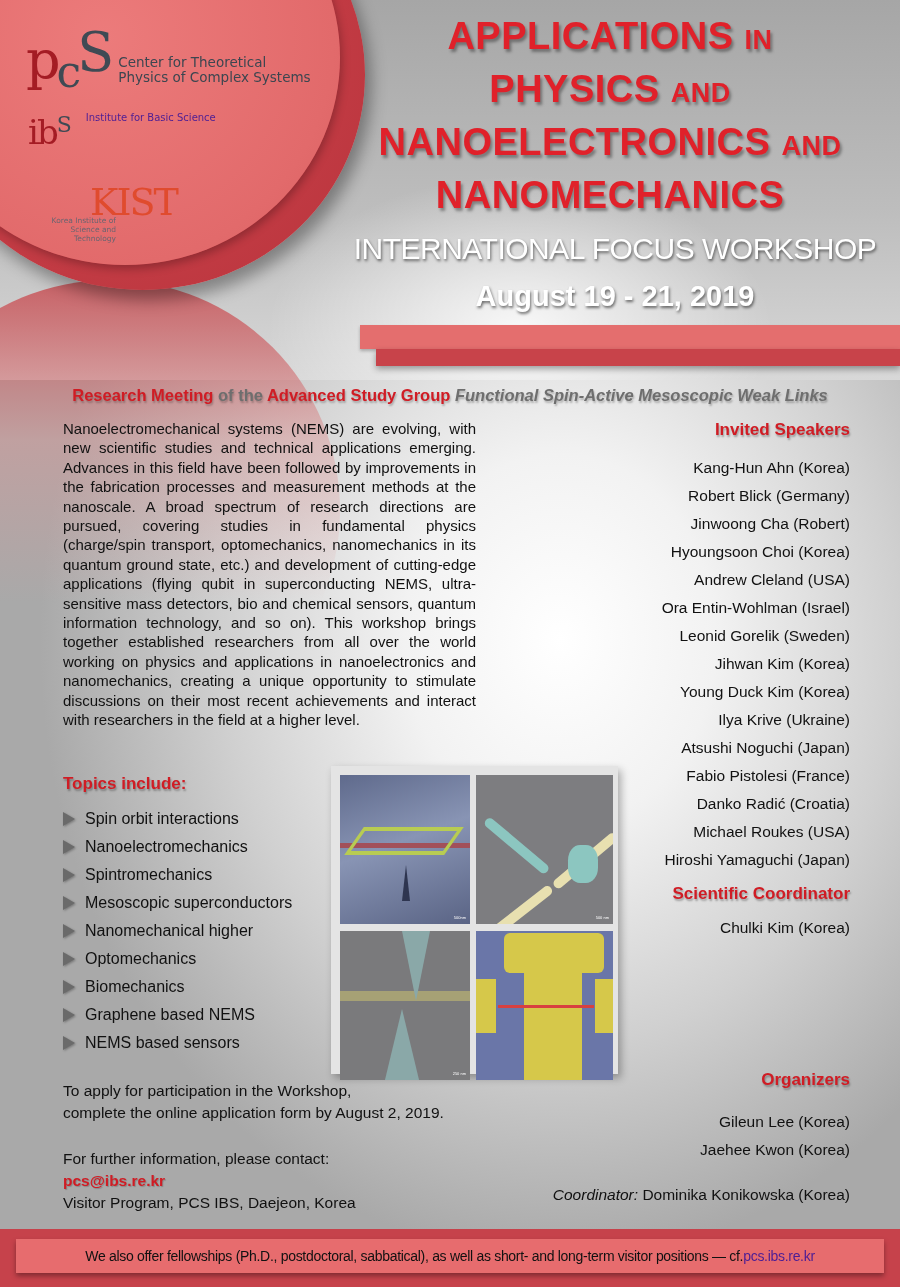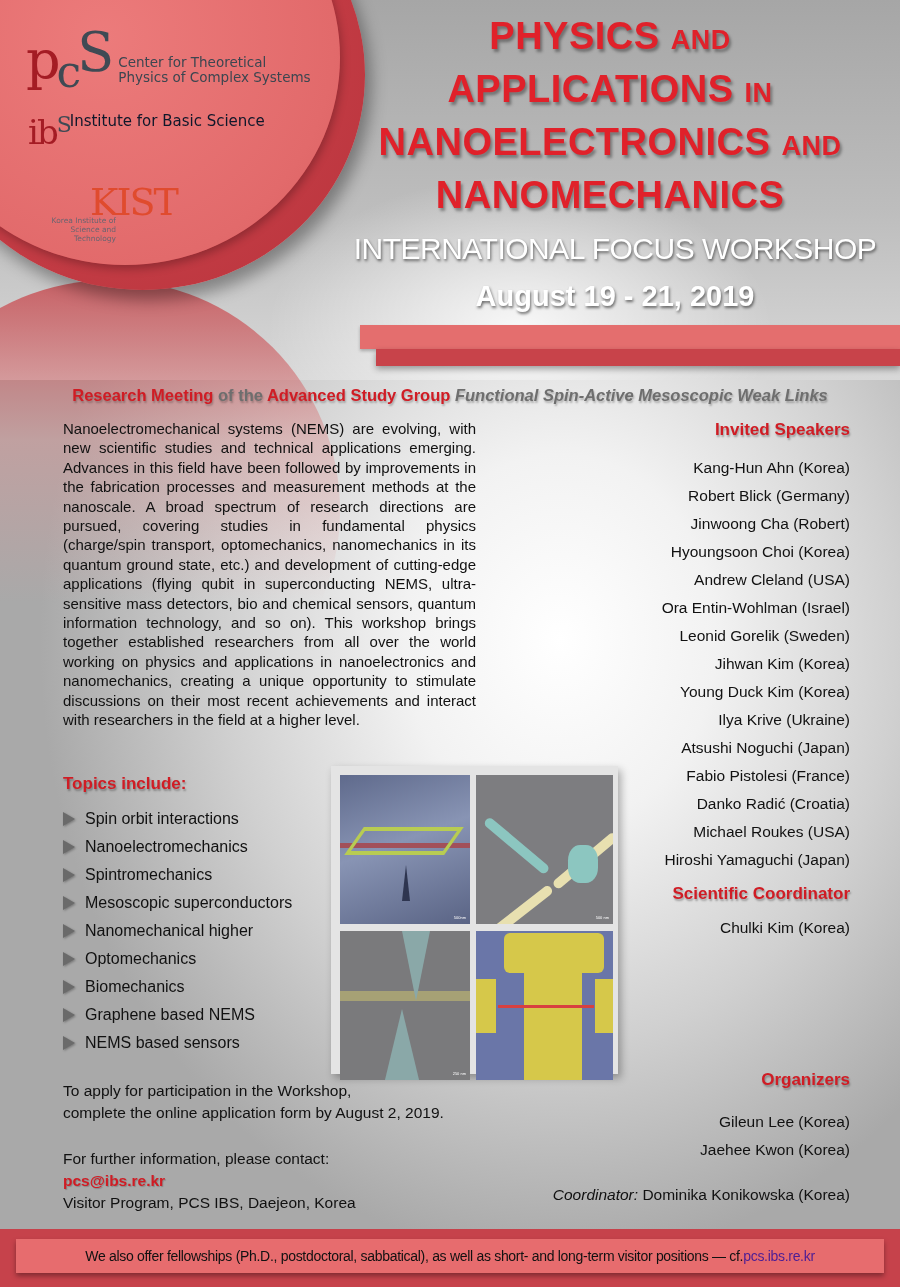--- a/index.html
+++ b/index.html
@@ -43,21 +43,21 @@
   .logo-pcs .mark { font-family: "DejaVu Serif", serif; font-size: 54px; line-height: 50px; letter-spacing: -4px; }
   .mark .p { color: #a41c24; }
   .mark .c { color: #3f4a54; font-size: 44px; position: relative; top: 8px; }
   .mark .s { color: #3f4a54; position: relative; top: -8px; }
   .logo-pcs .txt { font-family: "DejaVu Sans", sans-serif; color: #3c4650; font-size: 13.5px; line-height: 15px; margin-left: 8px; margin-bottom: 4px; }
   .logo-ibs { position: absolute; left: 28px; top: 112px; display: flex; }
   .logo-ibs .mark { font-family: "DejaVu Serif", serif; font-size: 34px; letter-spacing: -2px; }
   .logo-ibs .mark .i { color: #a41c24; }
   .logo-ibs .mark .b { color: #a41c24; }
   .logo-ibs .mark .s2 { color: #3f4a54; font-size: 22px; position: relative; top: -12px; }
-  .logo-ibs .txt { font-family: "DejaVu Sans", sans-serif; color: #0f172a; font-size: 15px; margin-left: 0; }
+  .logo-ibs .txt { font-family: "DejaVu Sans", sans-serif; color: #4c1d95; font-size: 10px; margin-left: 16px; }
   .logo-kist { position: absolute; left: 34px; top: 180px; width: 130px; height: 60px; }
   .logo-kist .mark { position: absolute; left: 56px; top: 0; font-family: "DejaVu Serif", serif; color: #e04b2e; font-size: 38px; letter-spacing: -2px; }
   .logo-kist .txt { position: absolute; left: 0; top: 36px; font-family: "DejaVu Sans", sans-serif; color: #6a6470; font-size: 7.5px; line-height: 9px; text-align: right; width: 82px; }
   
   .title {
     position: absolute; left: 340px; top: 12px; width: 540px; text-align: center;
     color: #e0212a; font-weight: bold; font-size: 38px; line-height: 49px; letter-spacing: 0.5px;
     text-shadow: 2px 3px 3px rgba(0,0,0,0.35);
   }
   .title .sm { font-size: 27px; }
@@ -179,22 +179,22 @@
 
 <div class="logo-kist">
   <div class="mark">KIST</div>
   <div class="txt">
     <div>Korea Institute of</div>
     <div>Science and Technology</div>
   </div>
 </div>
 
 <div class="title">
+  <div><span>APPLICATIONS</span> <span class="sm">IN</span></div>
   <div><span>PHYSICS</span> <span class="sm">AND</span></div>
-  <div><span>APPLICATIONS</span> <span class="sm">IN</span></div>
   <div><span>NANOELECTRONICS</span> <span class="sm">AND</span></div>
   <div><span>NANOMECHANICS</span></div>
 </div>
 
 <div class="subtitle">INTERNATIONAL FOCUS WORKSHOP</div>
 <div class="date">August 19 - 21, 2019</div>
 <div class="bar1"></div>
 <div class="bar2"></div>
 
 <div class="research">

